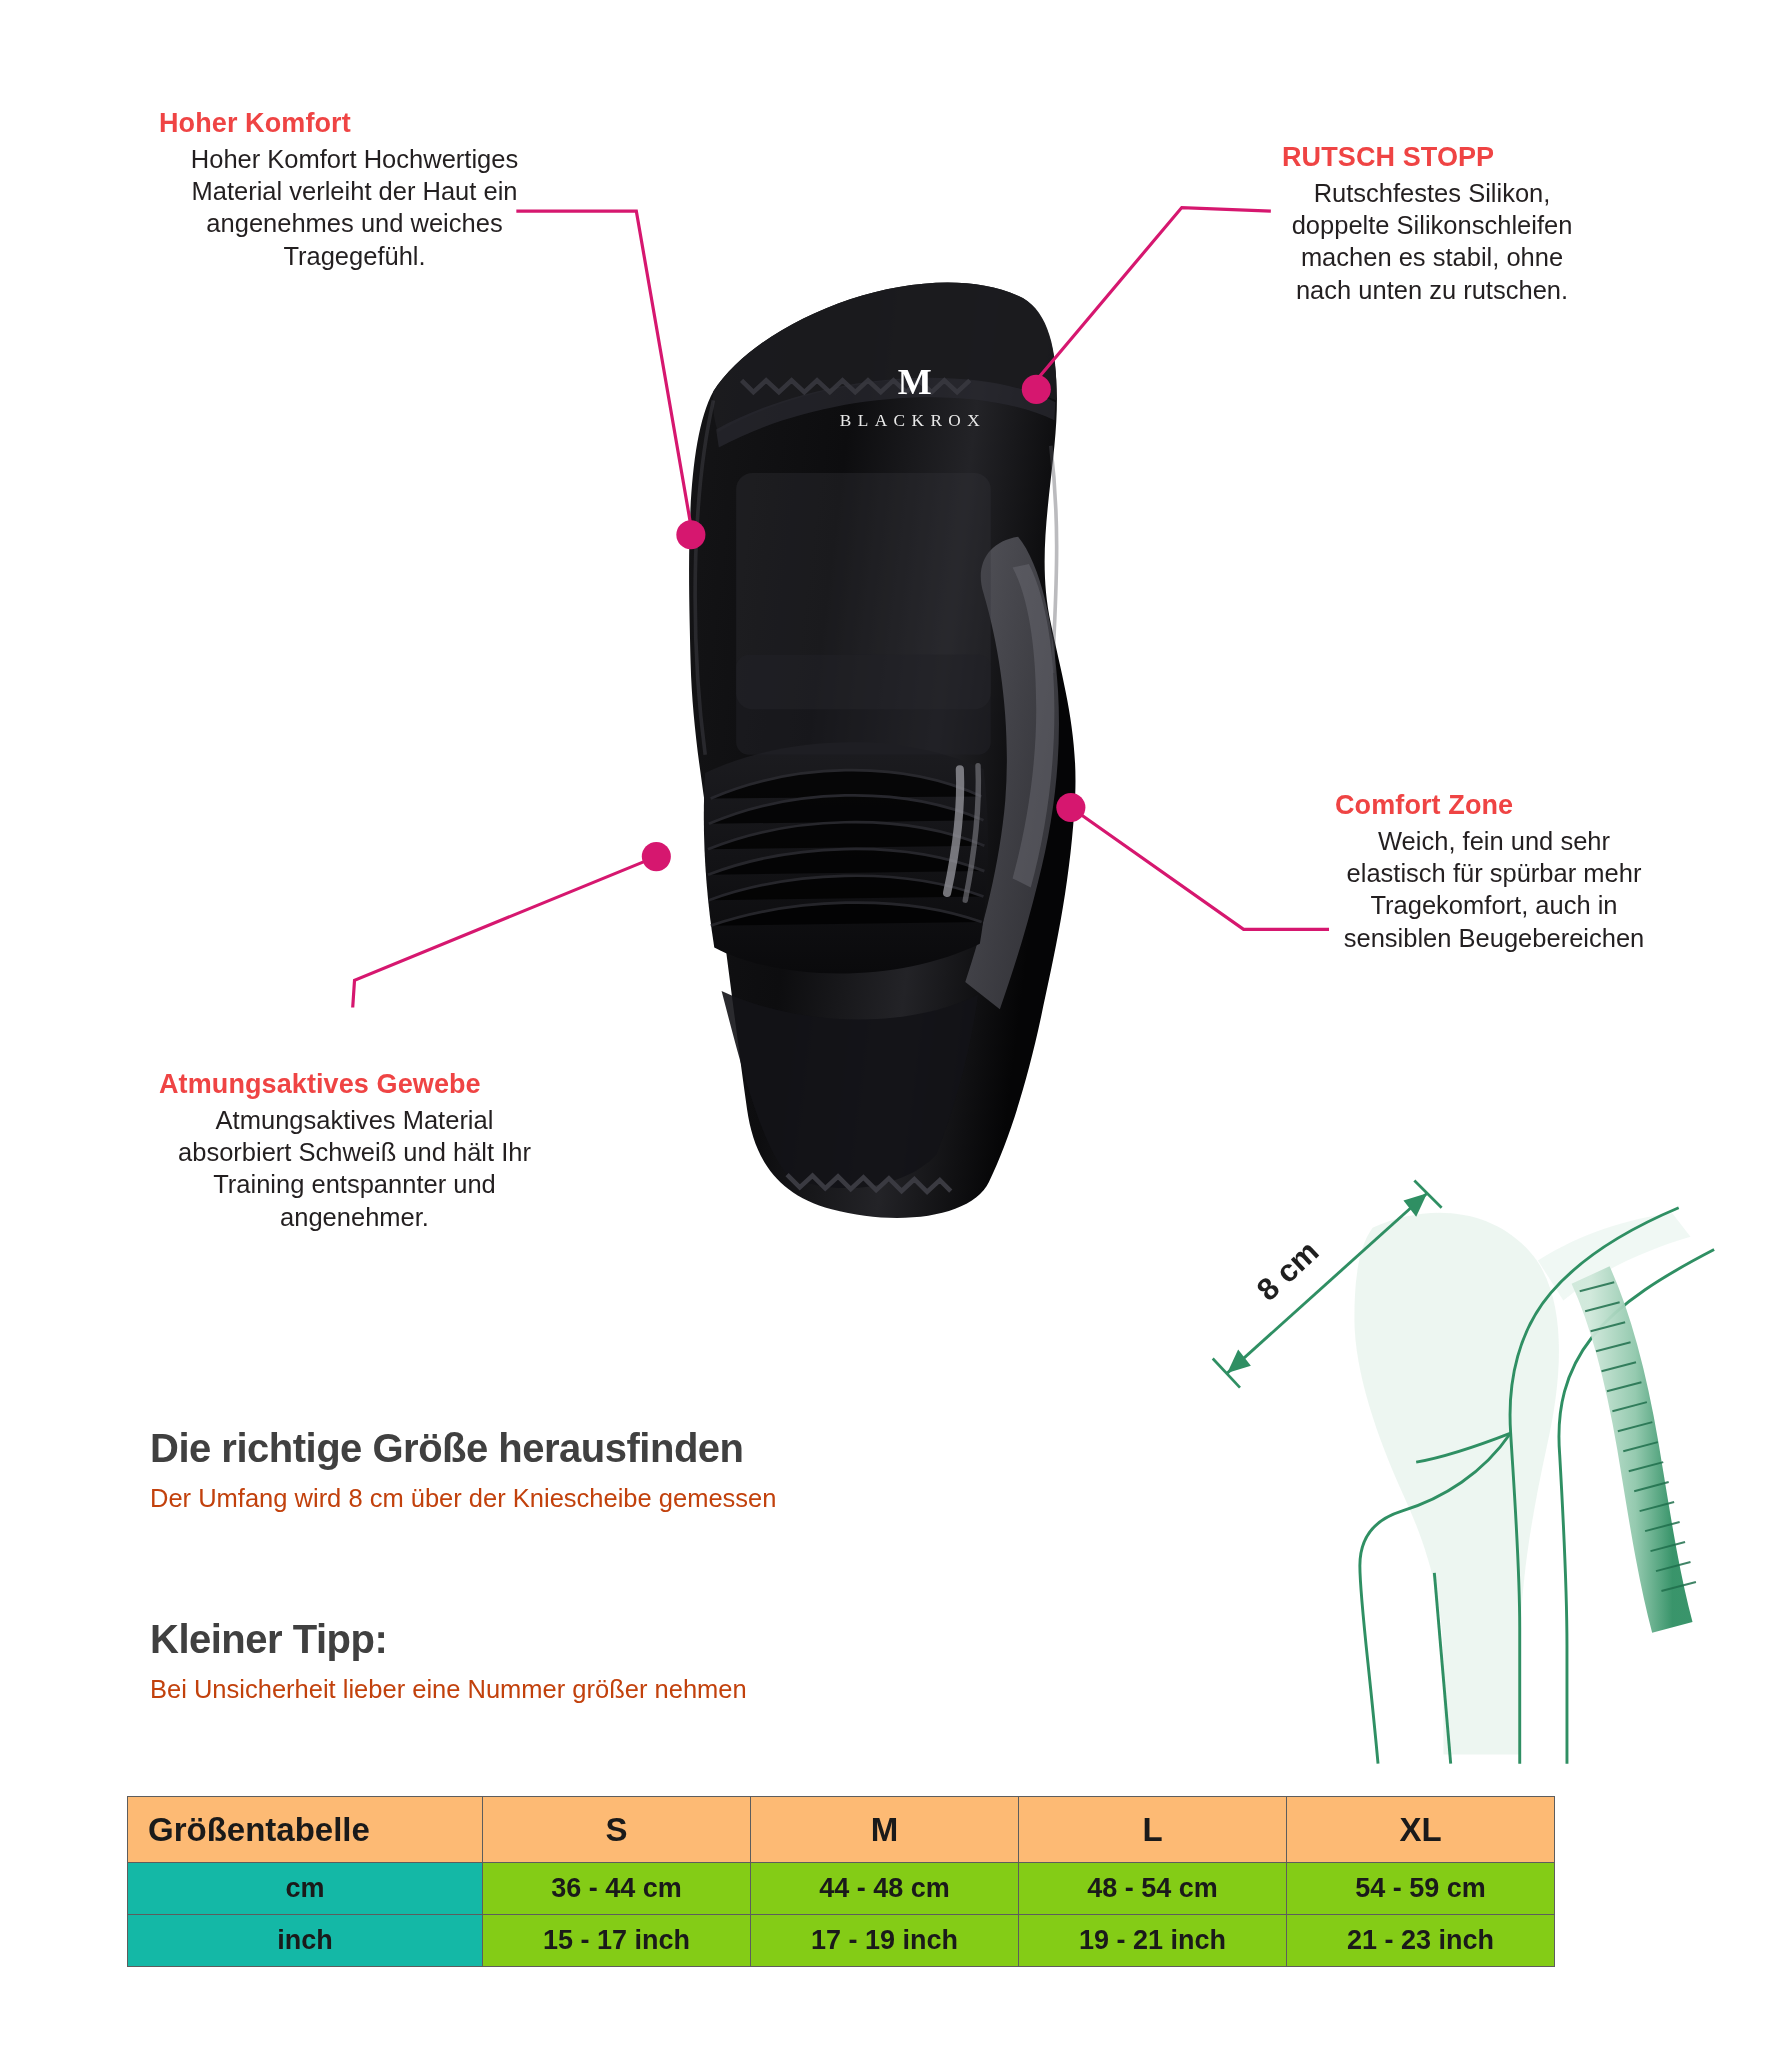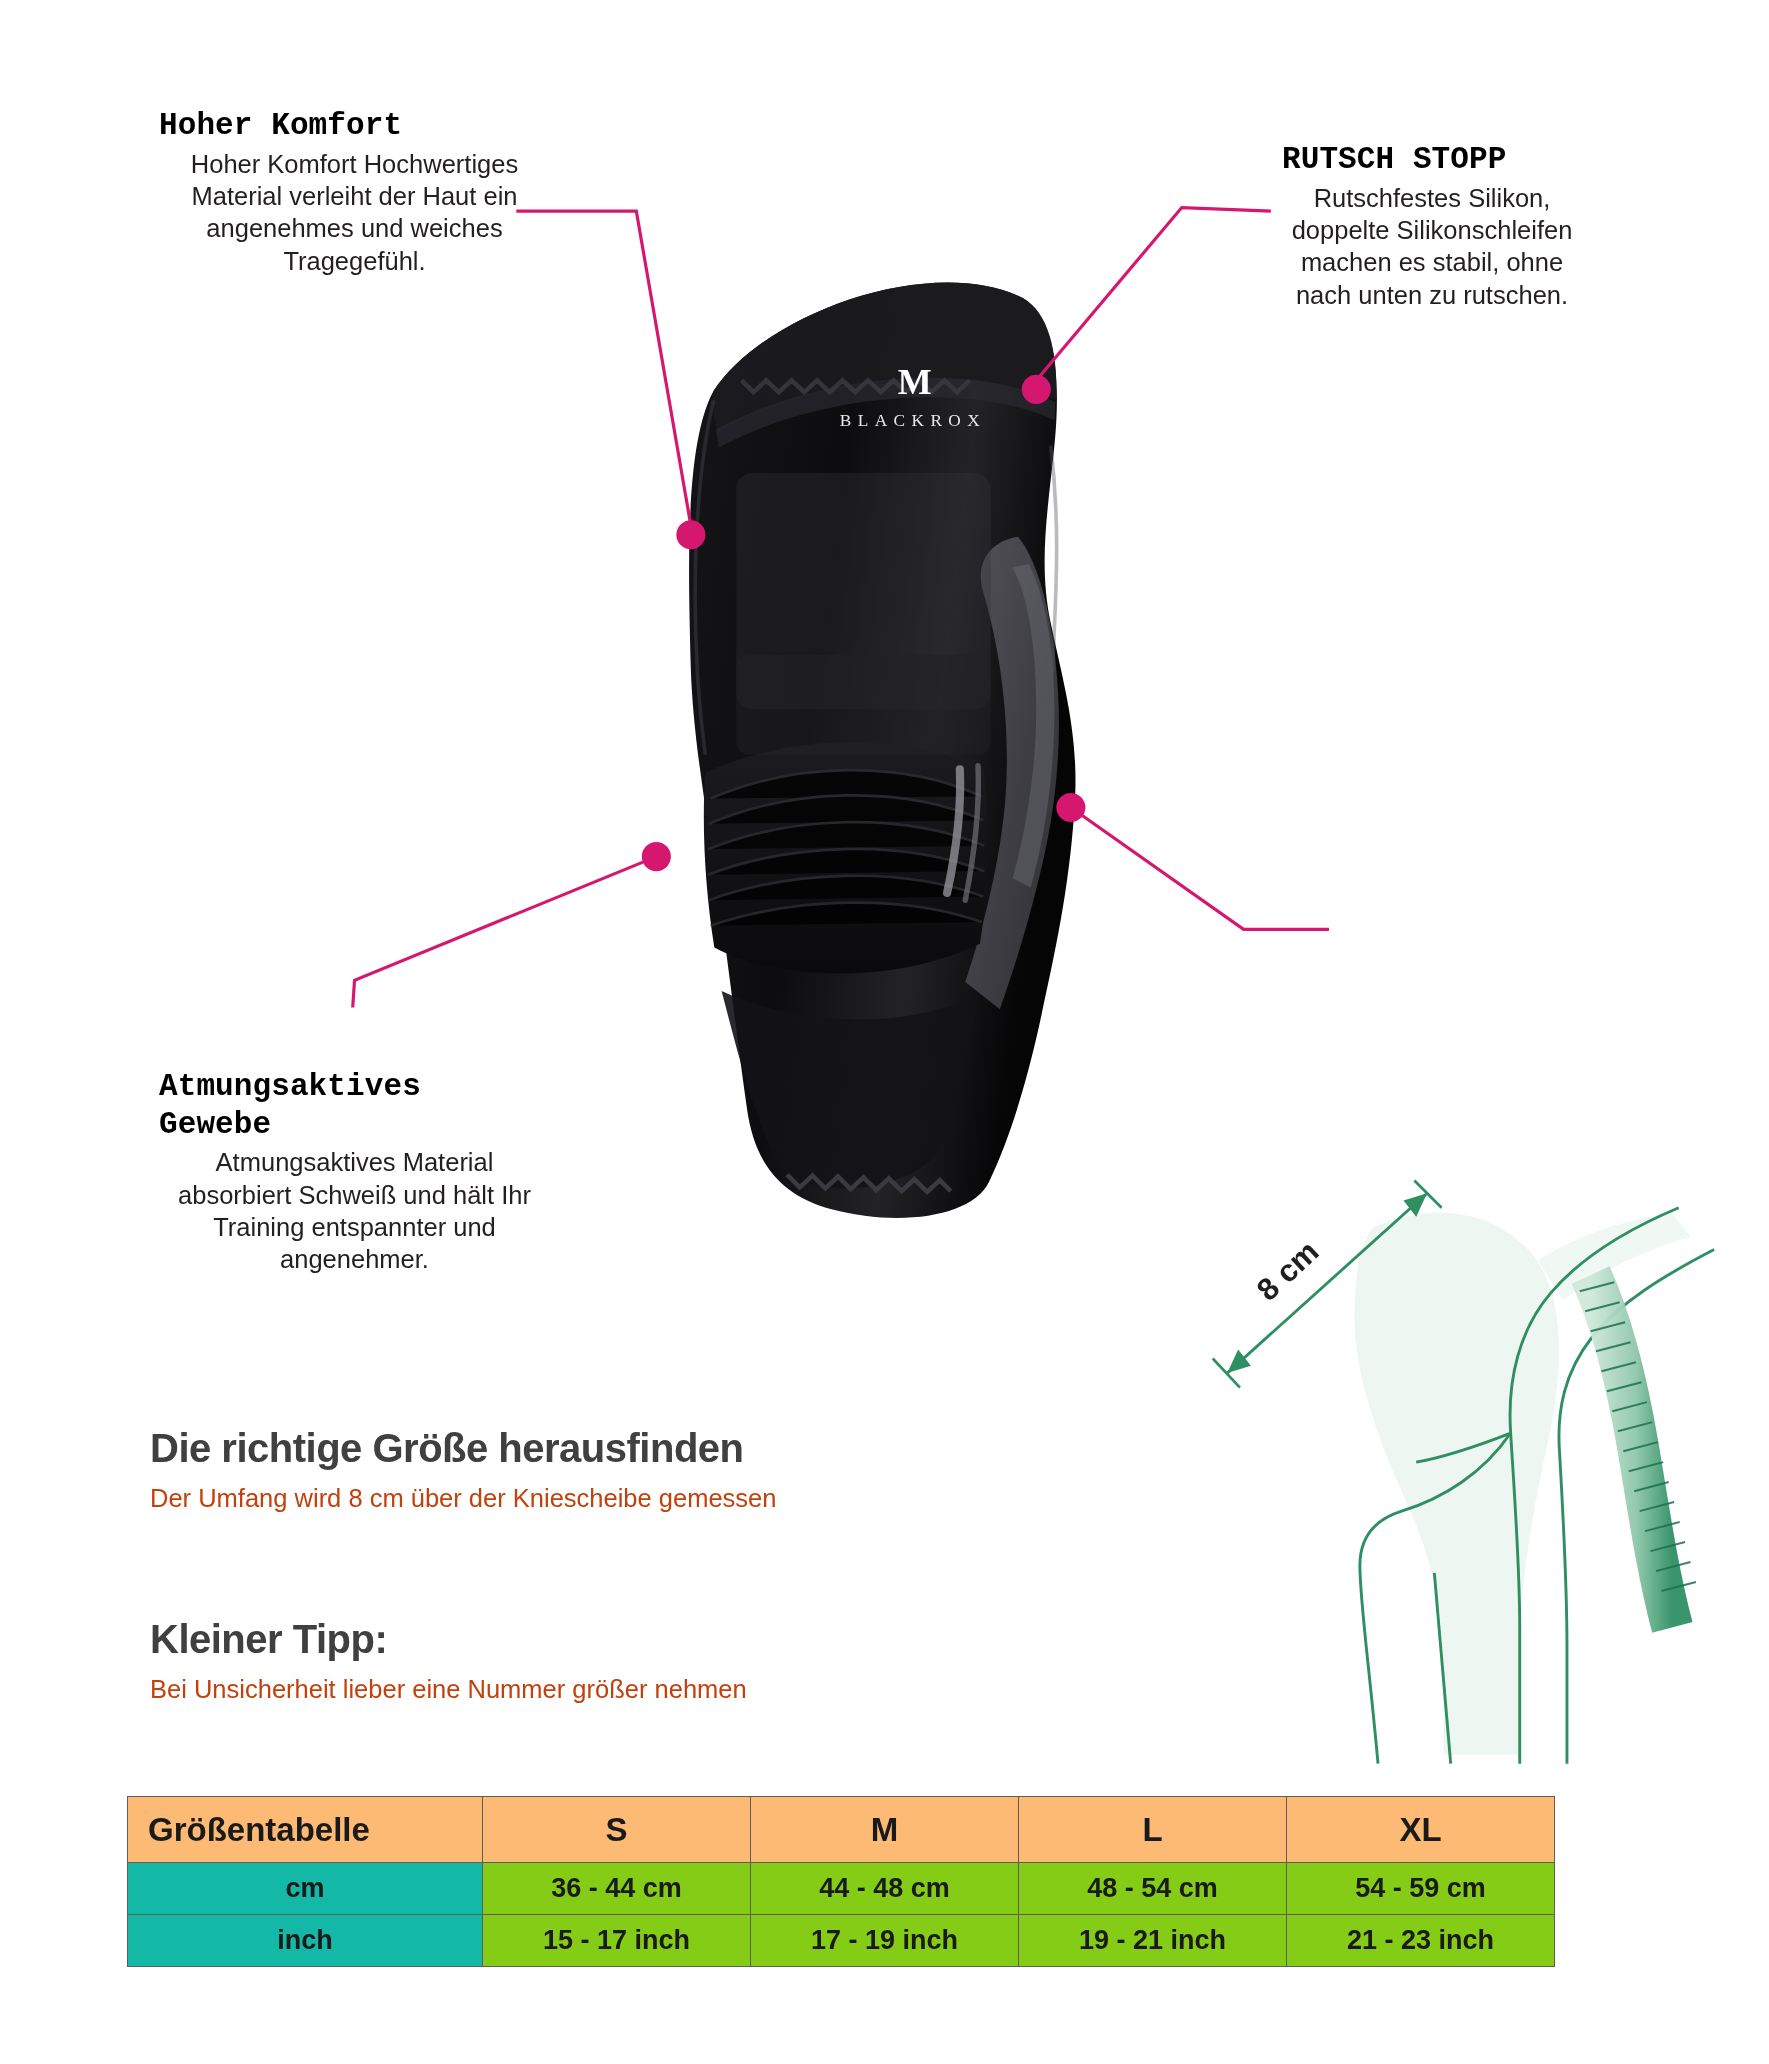--- a/index.html
+++ b/index.html
@@ -20,27 +20,26 @@
     left: 0; top: 0;
     width: 1769px;
     height: 2065px;
   }
 
   
   .callout {
     position: absolute;
   }
   .callout .c-title {
-    color: #000000;
-    font-weight: bold;
-    font-size: 31px;
+    color: #ef4444;
+    font-weight: bold;
+    font-size: 27px;
     line-height: 1.22;
     margin-bottom: 2.7px;
     letter-spacing: 0.1px;
-    font-family: Liberation Mono, monospace;
   }
   .callout .c-body {
     color: #231f20;
     font-size: 25.5px;
     line-height: 1.27;
     font-weight: 400;
     text-align: center;
   }
 
   #callout-comfort { left: 159px; top: 107px; width: 391px; }
@@ -274,20 +273,24 @@
   <div class="callout" id="callout-comfort">
     <div class="c-title">Hoher Komfort</div>
     <div class="c-body">Hoher Komfort Hochwertiges Material verleiht der Haut ein angenehmes und weiches Tragegefühl.</div>
   </div>
 
   <div class="callout" id="callout-antislip">
     <div class="c-title">RUTSCH STOPP</div>
     <div class="c-body">Rutschfestes Silikon, doppelte Silikonschleifen machen es stabil, ohne nach unten zu rutschen.</div>
   </div>
 
+  <div class="callout" id="callout-comfortzone">
+    <div class="c-title">Comfort Zone</div>
+    <div class="c-body">Weich, fein und sehr elastisch für spürbar mehr Tragekomfort, auch in sensiblen Beugebereichen</div>
+  </div>
 
   <div class="callout" id="callout-breathable">
     <div class="c-title">Atmungsaktives Gewebe</div>
     <div class="c-body">Atmungsaktives Material absorbiert Schweiß und hält Ihr Training entspannter und angenehmer.</div>
   </div>
 
   <div id="measure-illustration">
     <svg viewBox="0 0 600 660" width="545" height="600">
       <defs>
         <linearGradient id="tapeG" x1="0" y1="0" x2="1" y2="0">

